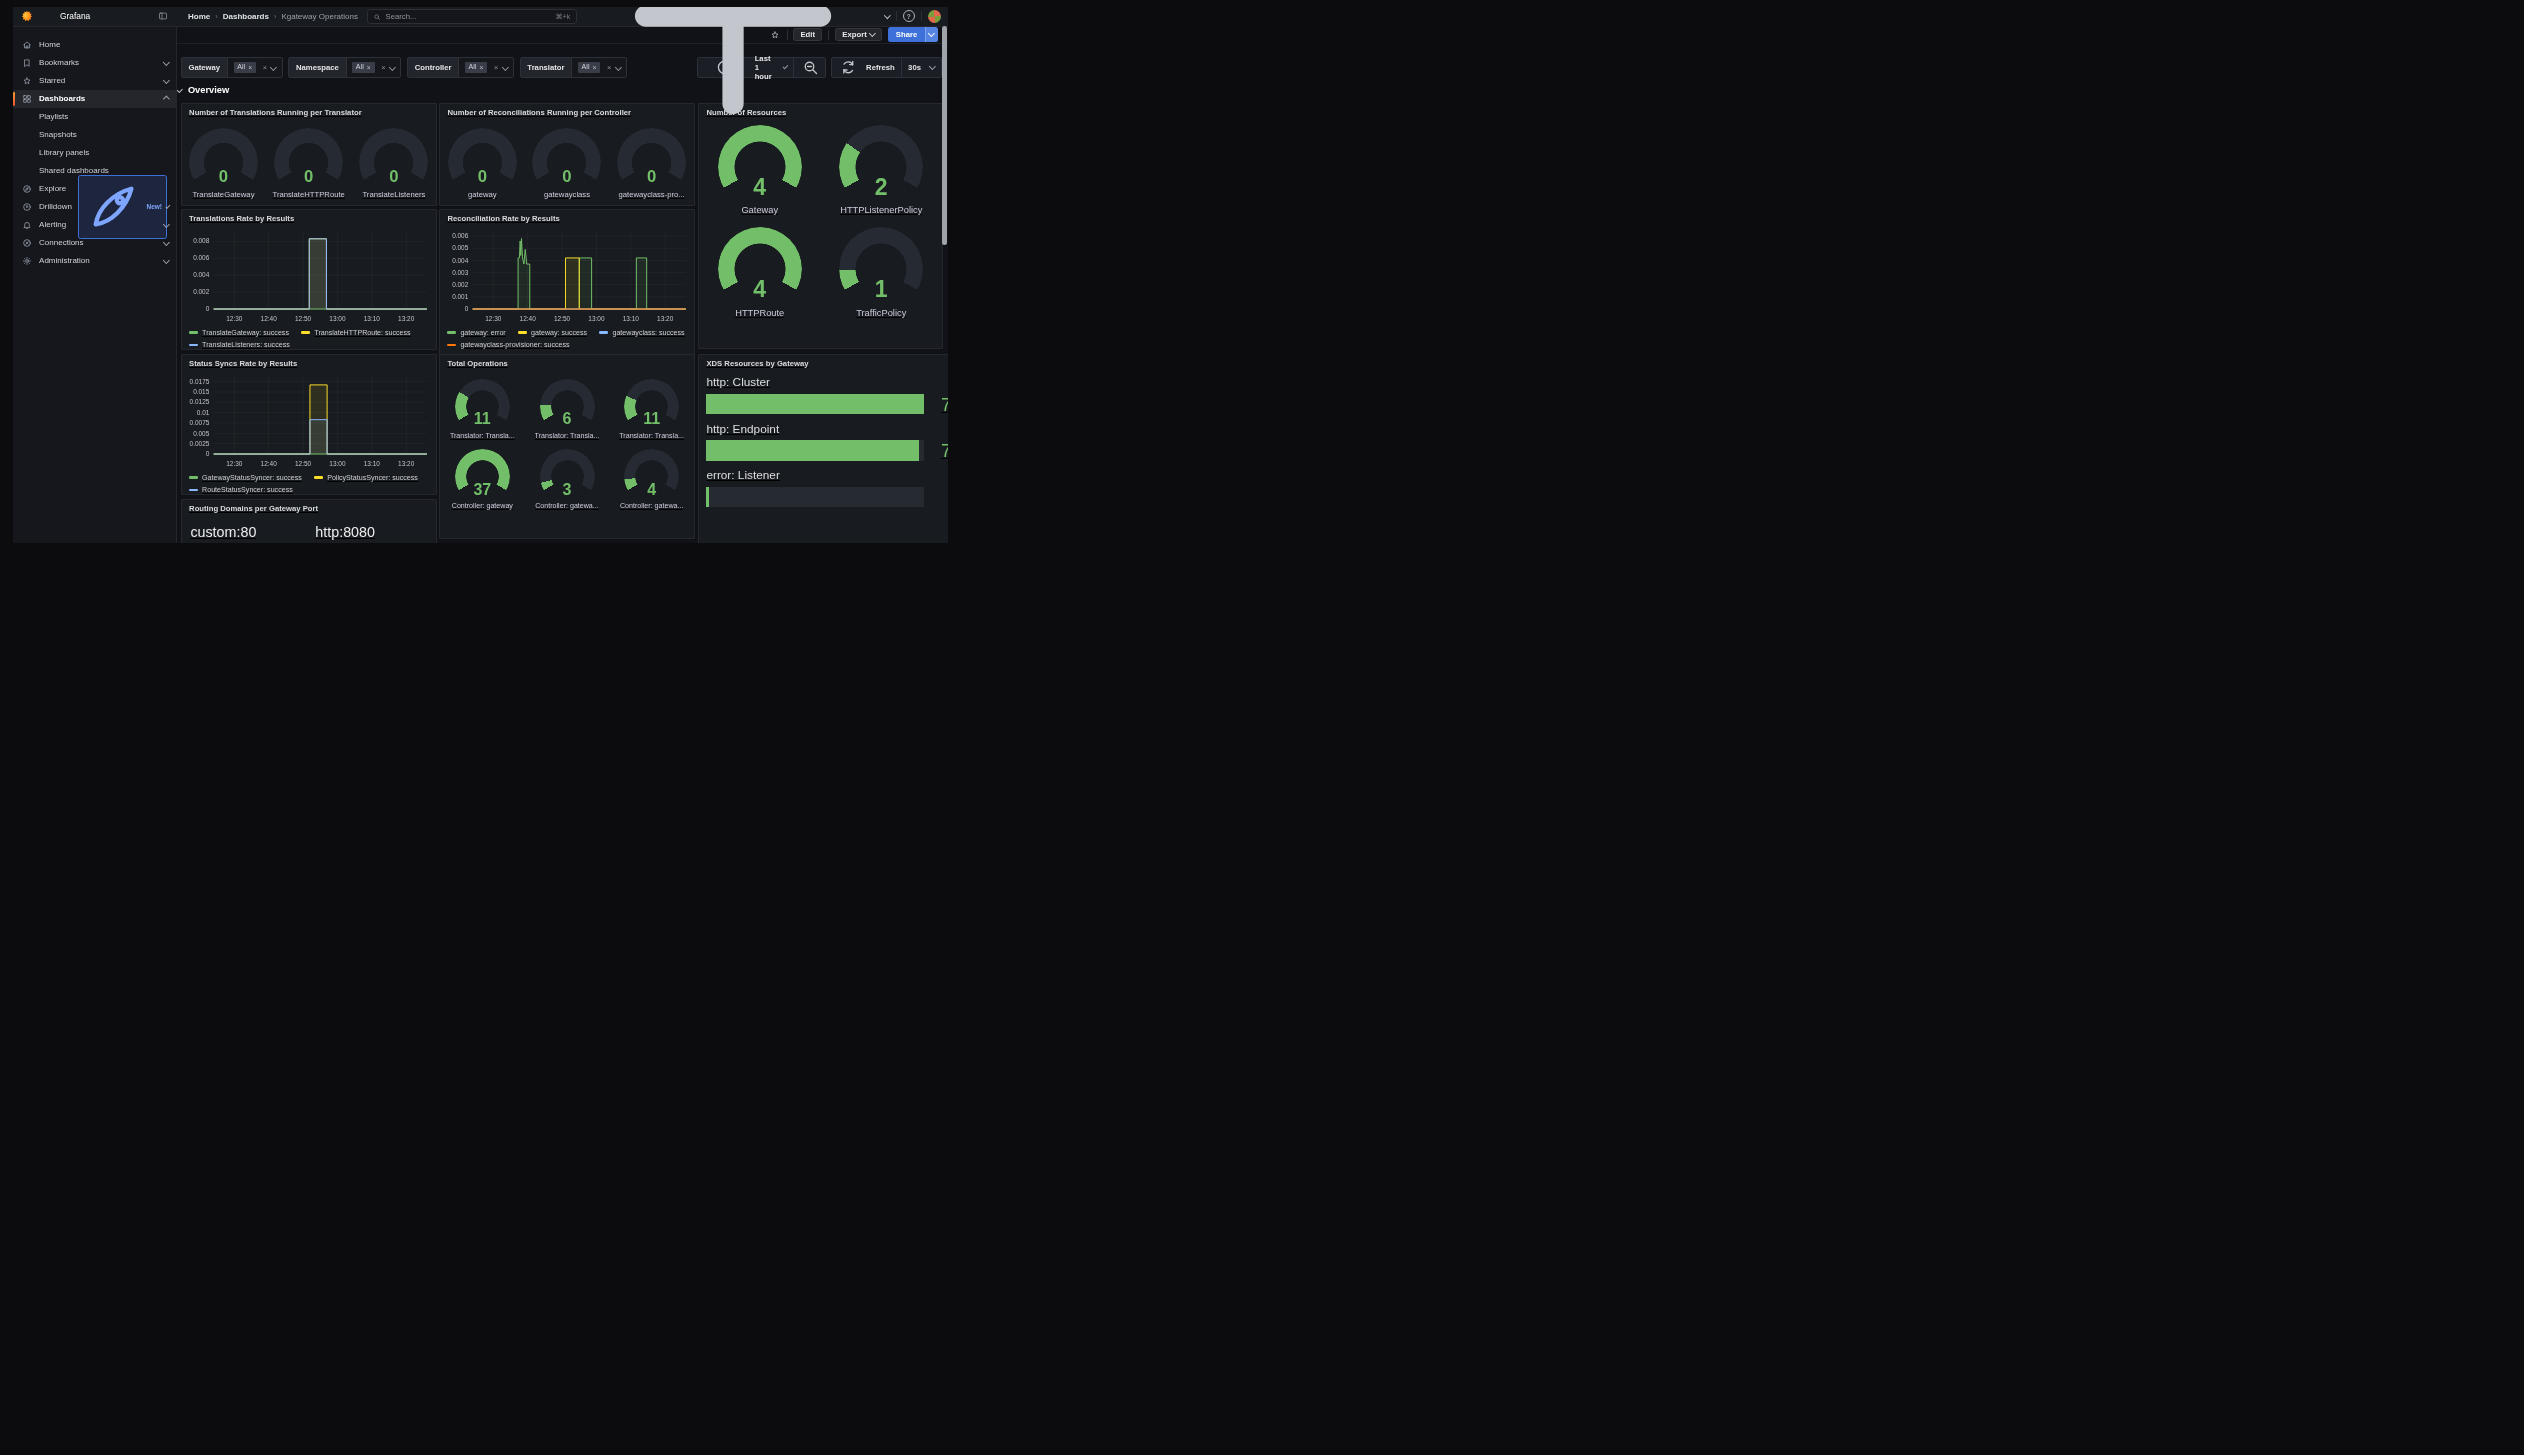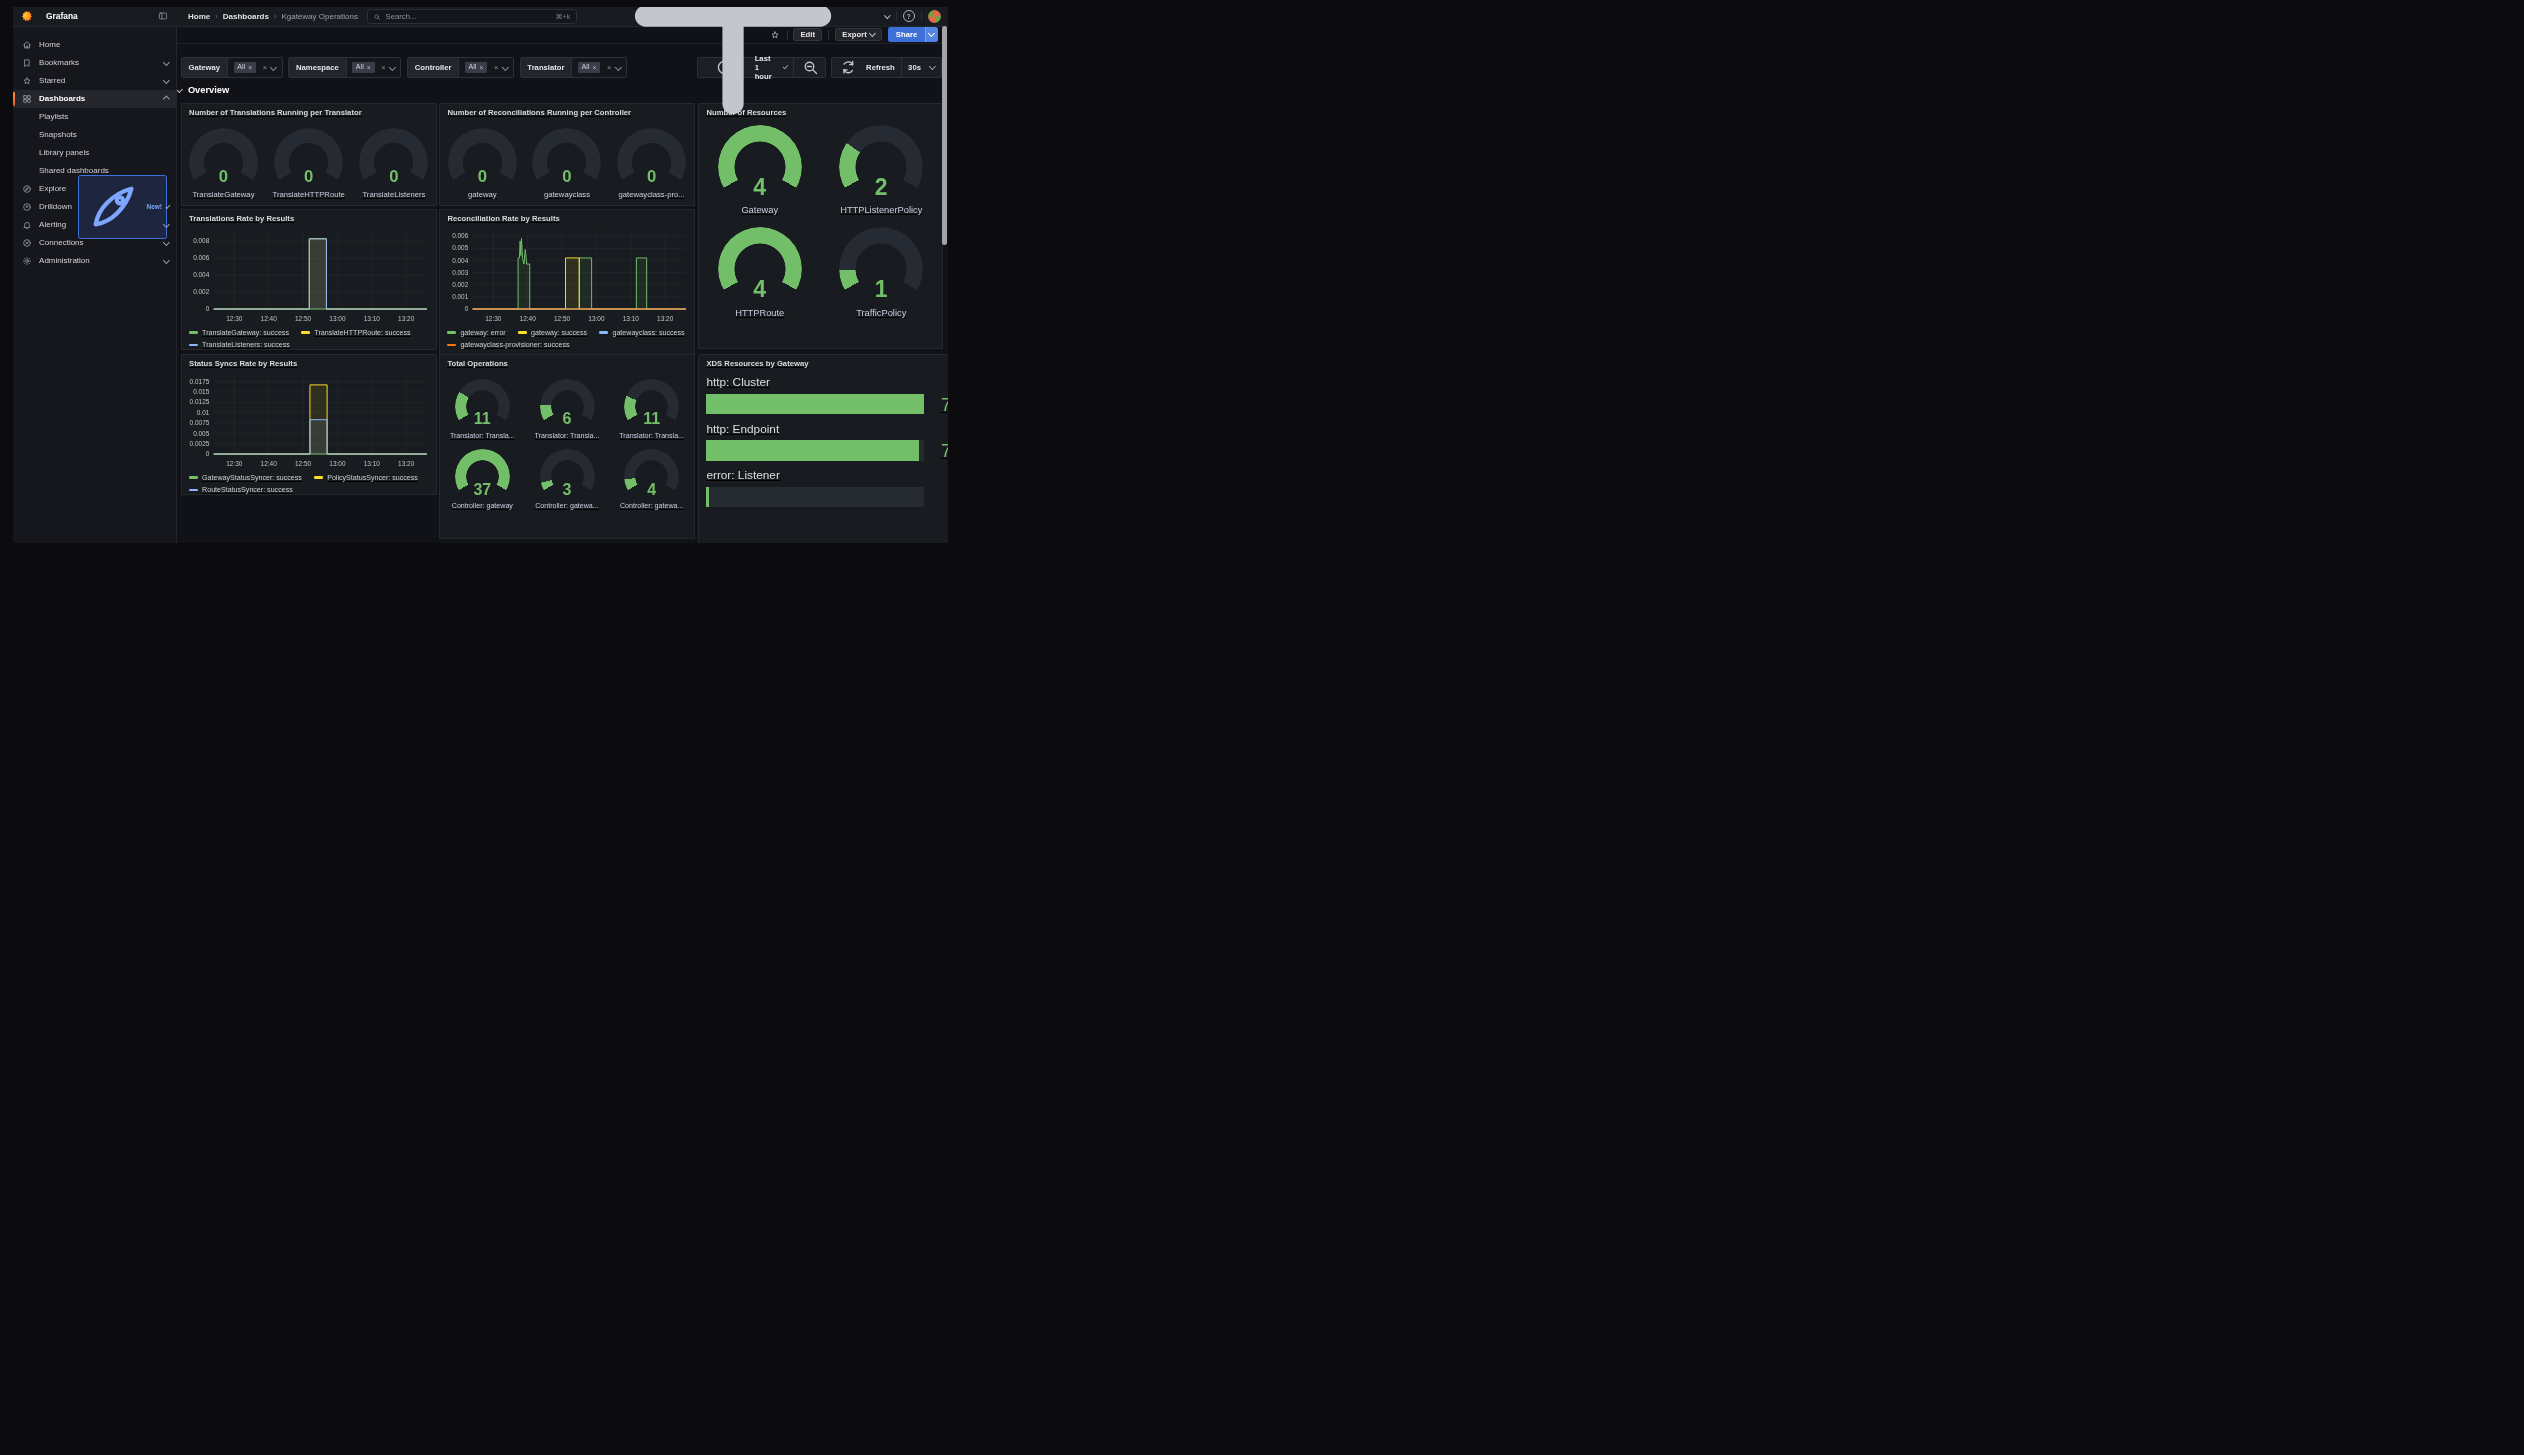--- a/index.html
+++ b/index.html
@@ -7,21 +7,21 @@
        font-family:"Liberation Sans",sans-serif;-webkit-font-smoothing:antialiased;}
   .window{position:absolute;left:13px;top:6.8px;width:935px;height:536px;background:#111217;overflow:hidden;}
 
   
   .topbar{position:absolute;left:0;top:0;right:0;height:19px;background:#181b1f;
           border-bottom:0.6px solid #24262b;display:flex;align-items:center;z-index:5;}
   .brand{width:164px;flex:0 0 164px;display:flex;align-items:center;padding-left:8px;box-sizing:border-box;}
   .logo{width:11px;height:11px;display:inline-block;
         background:radial-gradient(circle at 38% 38%,#ffc73a,#ff8c18 55%,#e8431f 95%);
         clip-path:polygon(50% 0%,61% 12%,78% 6%,80% 24%,97% 26%,88% 41%,100% 52%,86% 61%,92% 78%,74% 78%,68% 96%,54% 84%,38% 95%,34% 77%,16% 79%,23% 62%,8% 52%,21% 41%,12% 25%,30% 24%,32% 7%,47% 13%);}
-  .brand-name{color:#ffffff;font-size:8.4px;font-weight:700;margin-left:2px;padding-left:12px;}
+  .brand-name{color:#ffffff;font-size:8.4px;font-weight:400;margin-left:16px;padding-left:12px;}
   .panel-toggle{margin-left:auto;margin-right:8.7px;color:#9ba1ab;width:10px;height:10px;cursor:pointer;}
   .crumbs{display:flex;align-items:center;gap:5px;margin-left:11px;font-size:8px;}
   .crumb{color:#e0e1e4;font-weight:600;cursor:pointer;}
   .crumb-sep{color:#6b7280;font-size:7.4px;}
   .crumb-current{color:#9aa0aa;font-weight:400;}
   .top-right{margin-left:auto;display:flex;align-items:center;gap:6.2px;padding-right:7.4px;}
   .searchbox{width:197px;height:13px;background:#14161b;border:0.6px solid #2c2f36;border-radius:3.1px;
              display:flex;align-items:center;padding:0 5.6px;gap:4.3px;cursor:text;}
   .searchbox .mag{width:8px;height:8px;color:#8e949e;flex:0 0 8px;}
   .search-ph{color:#8e949e;font-size:7.7px;flex:1;}
@@ -716,17 +716,24 @@
             <div class="xds-line">
               <div class="xds-track">
                 <div class="xds-fill" style="width:1.3157894736842104%"></div>
               </div>
               <div class="xds-val">1</div>
             </div>
           </div>
         </div>
     </section>
 
+    <section class="panel" style="left:3.7px;top:454px;width:256px;height:62px">
+      <div class="ptitle">Routing Domains per Gateway Port</div>
+      <div class="stats-row">
+        <span class="big-stat">custom:80</span>
+        <span class="big-stat">http:8080</span>
+      </div>
+    </section>
   </main>
 
   <div class="scroll-thumb"></div>
 </div>
 
 
 </body></html>

